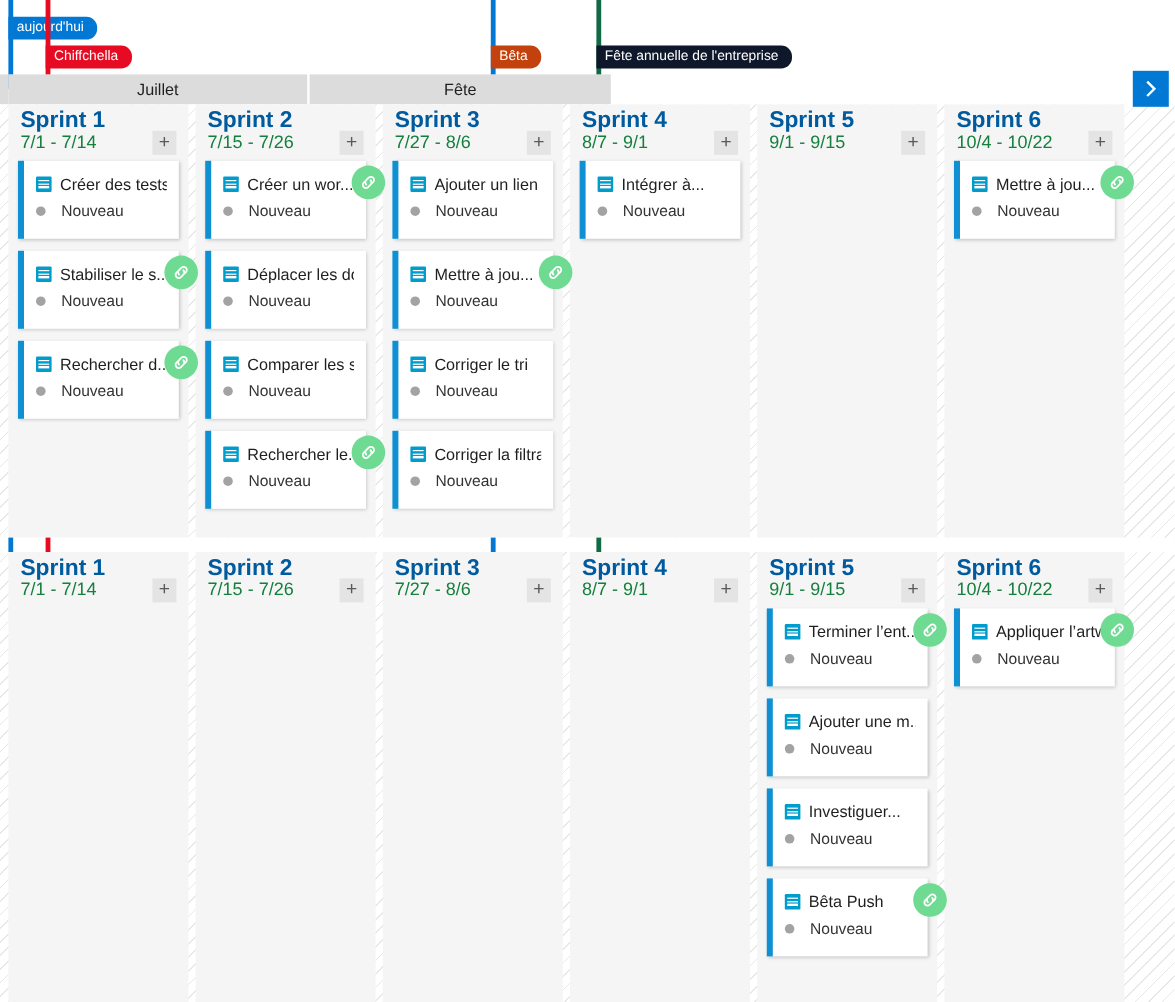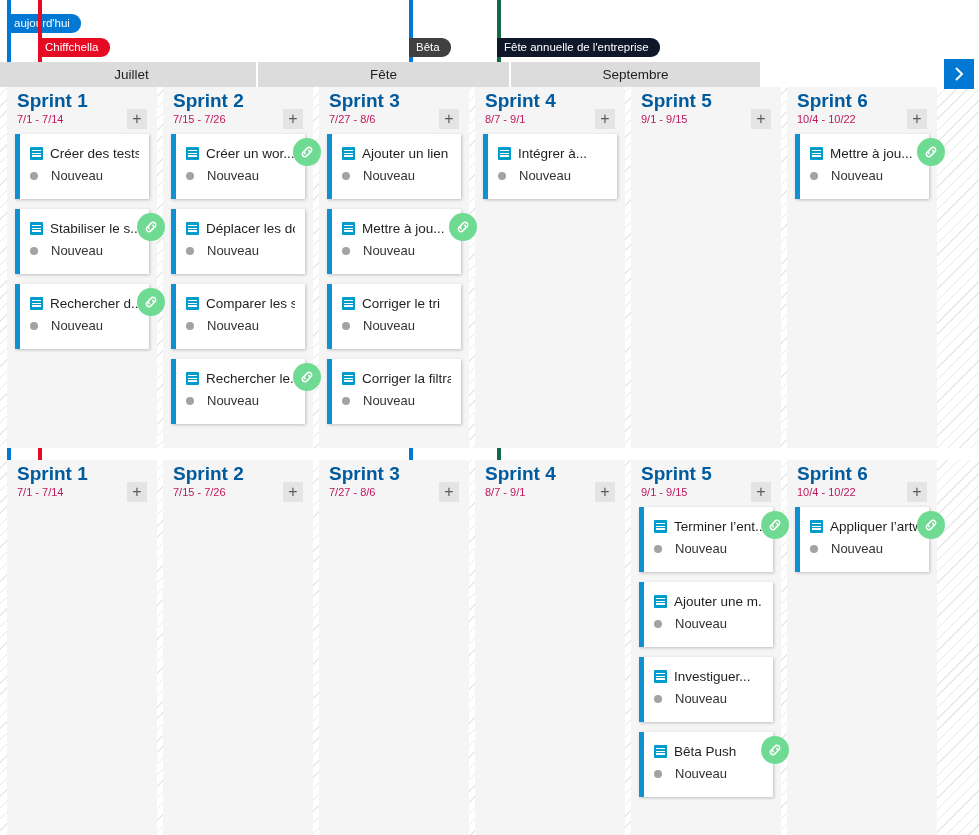--- a/index.html
+++ b/index.html
@@ -133,22 +133,22 @@
     box-sizing: border-box;
     padding: 6px 10px 0 10px;
   }
   .col-title {
     color: #005a9e;
     font-size: 19px;
     font-weight: bold;
     line-height: 16px;
   }
   .col-dates {
-    color: #be185d;
-    font-size: 11px;
+    color: #15803d;
+    font-size: 15px;
     line-height: 16px;
     margin-top: 2px;
   }
   .col-add {
     position: absolute;
     right: 10px;
     top: 22px;
     width: 20px;
     height: 20px;
     background: #e4e4e4;
@@ -248,34 +248,33 @@
         <div class="flag" style="background: rgb(0, 120, 212); top: 14px;">aujourd'hui</div>
         <div class="tick" style="background: rgb(0, 120, 212);"></div>
       </div>
       <div class="marker" style="left: 38px;">
         <div class="stem" style="background: rgb(230, 11, 34);"></div>
         <div class="flag" style="background: rgb(230, 11, 34); top: 38px;">Chiffchella</div>
         <div class="tick" style="background: rgb(230, 11, 34);"></div>
       </div>
       <div class="marker" style="left: 409px;">
         <div class="stem" style="background: rgb(0, 120, 212);"></div>
-        <div class="flag" style="background: #404040; top: 38px;">Bêta</div>
+        <div class="flag" style="background: #c2410c; top: 38px;">Bêta</div>
         <div class="tick" style="background: rgb(0, 120, 212);"></div>
       </div>
       <div class="marker" style="left: 497px;">
         <div class="stem" style="background: rgb(15, 106, 69);"></div>
         <div class="flag" style="background: #0f172a; top: 38px;">Fête annuelle de l'entreprise</div>
         <div class="tick" style="background: rgb(15, 106, 69);"></div>
       </div>
     </div>
 
   <div class="month-row" id="month-row">
       <div class="month-cell" style="left: 7px; width: 249px;">Juillet</div>
       <div class="month-cell" style="left: 258px; width: 251px;">Fête</div>
-      <div class="month-cell" style="left: 511px; width: 249px;">Septembre</div>
       <div class="month-cell" style="left: 0px; width: 7px;"></div>
     </div>
 
   <div class="scroll-right">
     <svg width="14" height="14" viewBox="0 0 14 14">
       <path d="M4 1 L10 7 L4 13" stroke="#ffffff" stroke-width="2" fill="none"></path>
     </svg>
   </div>
 
   <div class="board" id="board">

